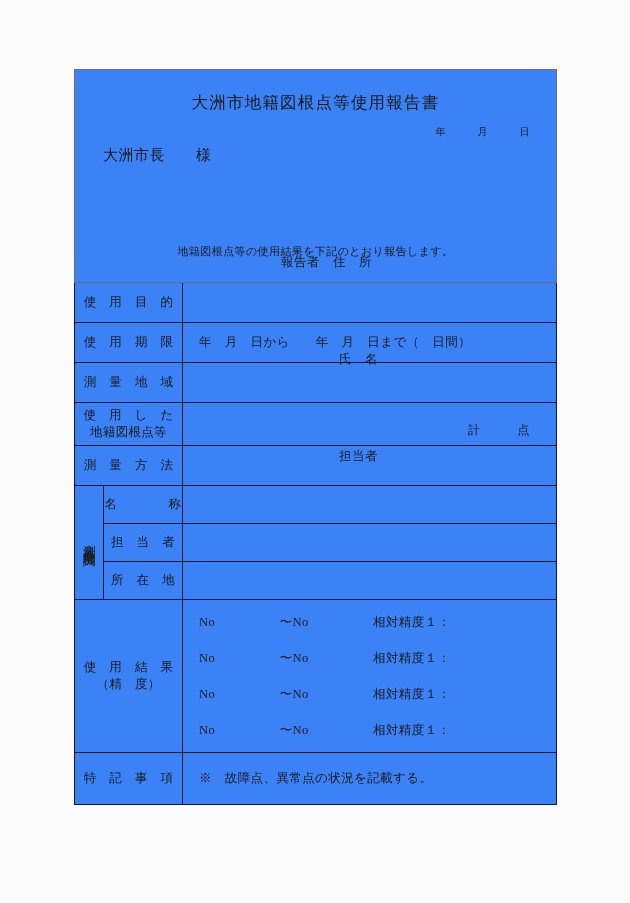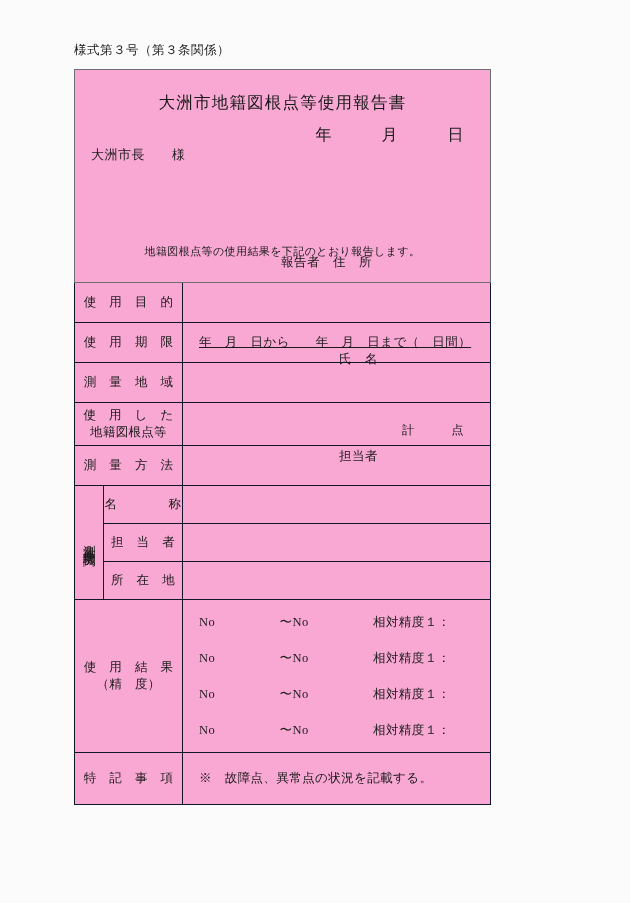--- a/index.html
+++ b/index.html
@@ -25,25 +25,25 @@
     left: 74px;
     top: 42px;
     font-size: 12.5px;
     letter-spacing: 0.5px;
     white-space: pre;
   }
   .form-table {
     position: absolute;
     left: 74px;
     top: 69px;
-    width: 417px;
+    width: 483px;
     border: 1px solid #6f6f6f;
     border-collapse: collapse;
     table-layout: fixed;
-    background: #f9a8d4;
+    background: #3b82f6;
   }
   .form-table td {
     border: 1px solid #0f172a;
     padding: 0;
     vertical-align: middle;
     font-size: 12.5px;
   }
   
   .head-cell {
     border: none !important;
@@ -58,29 +58,29 @@
     right: 0;
     top: 22px;
     text-align: center;
     font-size: 16.5px;
     letter-spacing: 1.2px;
   }
   .date-line {
     position: absolute;
     right: 26px;
     top: 55px;
-    font-size: 16px;
+    font-size: 10px;
     white-space: pre;
     letter-spacing: 0.5px;
   }
   .addressee {
     position: absolute;
-    left: 16px;
+    left: 28px;
     top: 76px;
-    font-size: 13px;
+    font-size: 15px;
     white-space: pre;
     letter-spacing: 0.5px;
   }
   .reporter {
     position: absolute;
     left: 206px;
     top: 105px;
     font-size: 12.5px;
     line-height: 19px;
     white-space: pre;
@@ -107,21 +107,20 @@
     letter-spacing: 0.3px;
     line-height: 17px;
     white-space: pre-line;
     padding: 4px 0 !important;
   }
   .val {
     padding-left: 16px !important;
     font-size: 12.5px;
     white-space: pre;
     letter-spacing: 0.4px;
-    text-decoration: underline;
   }
   .row-h40 { height: 40px; }
   .row-h38 { height: 38px; }
   .row-h42 { height: 42px; }
 
   .vert-lbl {
     width: 29px;
     text-align: center;
     vertical-align: middle;
     padding: 0 !important;
@@ -172,21 +171,20 @@
     white-space: pre;
     letter-spacing: 0.4px;
     margin-top: 44px;
   }
 </style>
 </head>
 <body>
 
 <div class="page">
 
-  <div class="form-number">様式第３号（第３条関係）</div>
 
   <table class="form-table">
     <colgroup>
       <col style="width:29px">
       <col style="width:79px">
       <col>
     </colgroup>
 
     <tbody>
         <tr>

